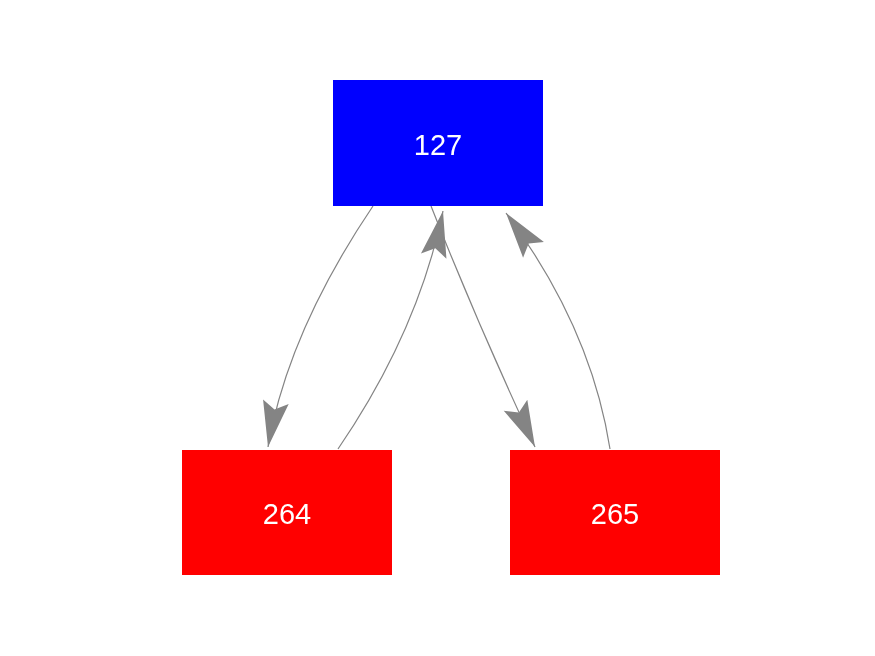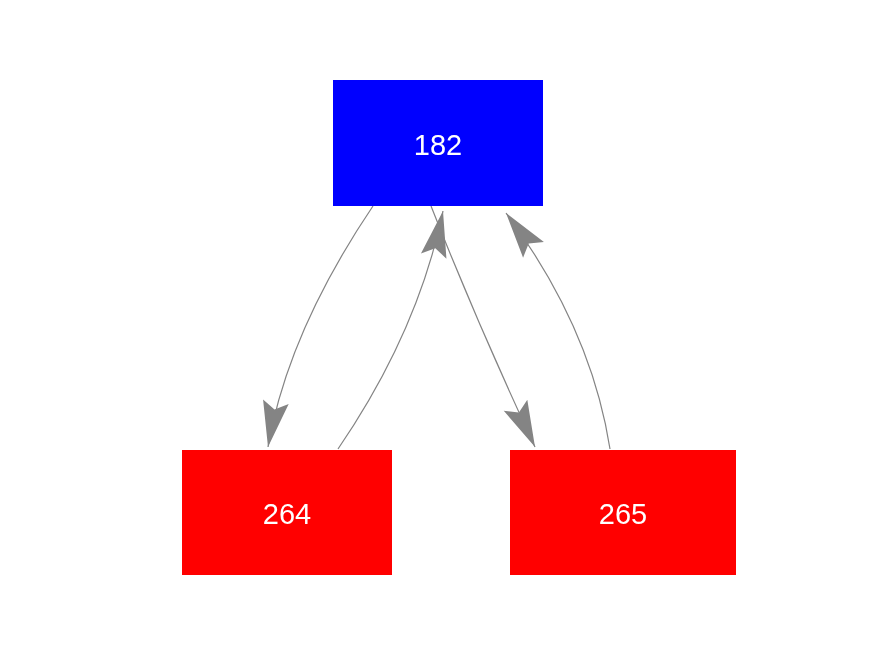--- a/index.html
+++ b/index.html
@@ -35,42 +35,42 @@
     color: #ffffff;
     font-size: 29px;
     line-height: 1;
     cursor: pointer;
     user-select: none;
   }
   .node-blue { background: #0000ff; }
   .node-red  { background: #ff0000; margin-left: 14px; }
   #node-182 { left: 333px; top: 80px;  width: 210px; height: 126px; }
   #node-264 { left: 168px; top: 450px; width: 210px; height: 125px; }
-  #node-265 { left: 496px; top: 450px; width: 226px; height: 125px; }
+  #node-265 { left: 496px; top: 450px; width: 210px; height: 125px; }
   .node-label { padding-top: 4px; }
 </style>
 </head>
 <body>
 
 <div class="canvas">
 
   <svg class="edges-layer" width="875" height="656" viewBox="0 0 875 656" xmlns="http://www.w3.org/2000/svg">
     <defs>
       <marker id="arrowhead" markerUnits="userSpaceOnUse" markerWidth="52" markerHeight="30" refX="50" refY="15" orient="auto">
         <polygon points="50,15 4,2 12,15 4,28" fill="#848484"></polygon>
       </marker>
     </defs>
     <path d="M 373,206 Q 288,332 268,447" marker-end="url(#arrowhead)"></path>
     <path d="M 338,449 Q 418,332 443,211" marker-end="url(#arrowhead)"></path>
     <path d="M 431,206 Q 478,325 535,447" marker-end="url(#arrowhead)"></path>
     <path d="M 610,449 Q 591,327 506,213" marker-end="url(#arrowhead)"></path>
   </svg>
 
   <div class="node node-blue" id="node-182">
-    <span class="node-label">182</span>
+    <span class="node-label">127</span>
   </div>
 
   <div class="node node-red" id="node-264">
     <span class="node-label">264</span>
   </div>
 
   <div class="node node-red" id="node-265">
     <span class="node-label">265</span>
   </div>
 

